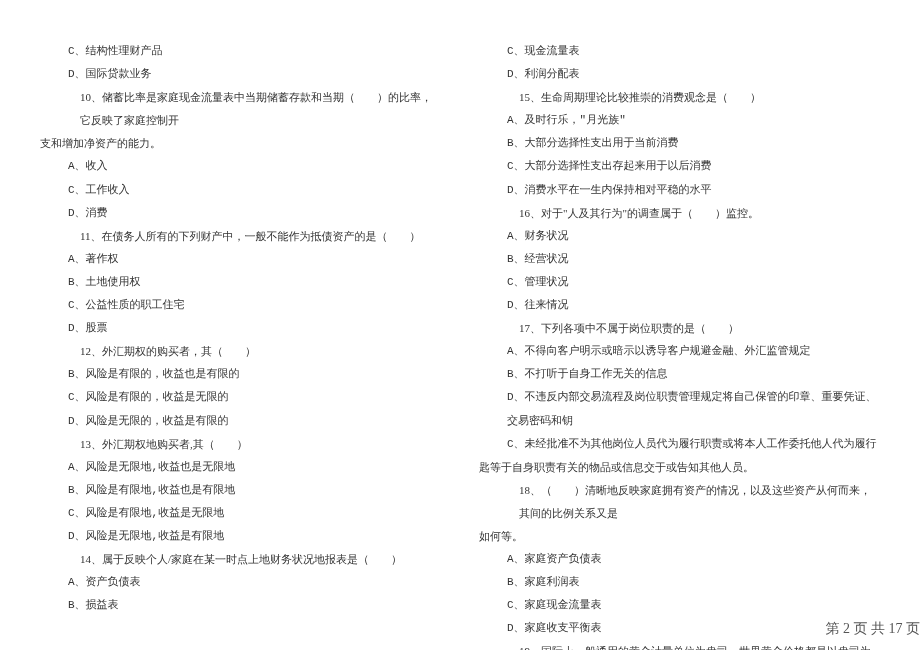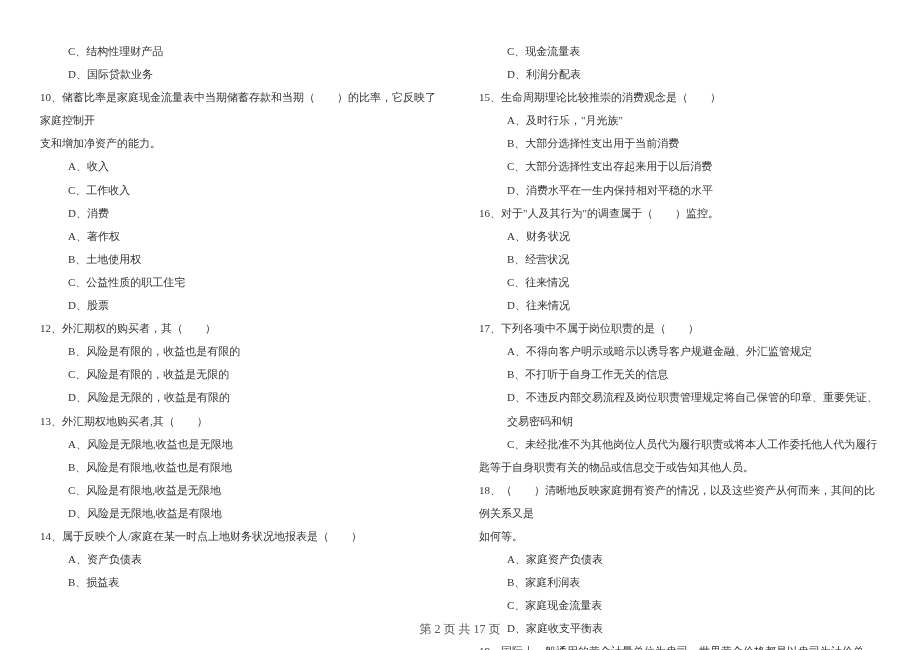--- a/index.html
+++ b/index.html
@@ -21,48 +21,51 @@
       display: flex;
       padding: 40px 40px 30px 40px;
       gap: 38px;
     }
     .column {
       flex: 1;
       line-height: 2.1;
     }
     .indent-1 {
       padding-left: 28px;
+      font-family: Liberation Mono, monospace;
     }
     .q-line {
       padding-left: 0;
+      margin-left: 40px;
     }
     .q-cont {
       padding-left: 0;
     }
     .footer {
       position: absolute;
       bottom: 12px;
       width: 100%;
-      text-align: center;
-      font-size: 12px;
+      text-align: right;
+      font-size: 14px;
       color: #555;
     }
   </style>
 </head>
 <body>
 
 <div class="page">
   <div class="column">
     <div class="indent-1">C、结构性理财产品</div>
     <div class="indent-1">D、国际贷款业务</div>
     <div class="q-line">10、储蓄比率是家庭现金流量表中当期储蓄存款和当期（　　）的比率，它反映了家庭控制开</div>
     <div class="q-cont">支和增加净资产的能力。</div>
     <div class="indent-1">A、收入</div>
     <div class="indent-1">C、工作收入</div>
     <div class="indent-1">D、消费</div>
+    <div class="q-line">11、在债务人所有的下列财产中，一般不能作为抵债资产的是（　　）</div>
     <div class="indent-1">A、著作权</div>
     <div class="indent-1">B、土地使用权</div>
     <div class="indent-1">C、公益性质的职工住宅</div>
     <div class="indent-1">D、股票</div>
     <div class="q-line">12、外汇期权的购买者，其（　　）</div>
     <div class="indent-1">B、风险是有限的，收益也是有限的</div>
     <div class="indent-1">C、风险是有限的，收益是无限的</div>
     <div class="indent-1">D、风险是无限的，收益是有限的</div>
     <div class="q-line">13、外汇期权地购买者,其（　　）</div>
     <div class="indent-1">A、风险是无限地,收益也是无限地</div>
@@ -78,21 +81,21 @@
     <div class="indent-1">C、现金流量表</div>
     <div class="indent-1">D、利润分配表</div>
     <div class="q-line">15、生命周期理论比较推崇的消费观念是（　　）</div>
     <div class="indent-1">A、及时行乐，"月光族"</div>
     <div class="indent-1">B、大部分选择性支出用于当前消费</div>
     <div class="indent-1">C、大部分选择性支出存起来用于以后消费</div>
     <div class="indent-1">D、消费水平在一生内保持相对平稳的水平</div>
     <div class="q-line">16、对于"人及其行为"的调查属于（　　）监控。</div>
     <div class="indent-1">A、财务状况</div>
     <div class="indent-1">B、经营状况</div>
-    <div class="indent-1">C、往来情况</div>
+    <div class="indent-1">C、管理状况</div>
     <div class="indent-1">D、往来情况</div>
     <div class="q-line">17、下列各项中不属于岗位职责的是（　　）</div>
     <div class="indent-1">A、不得向客户明示或暗示以诱导客户规避金融、外汇监管规定</div>
     <div class="indent-1">B、不打听于自身工作无关的信息</div>
     <div class="indent-1">D、不违反内部交易流程及岗位职责管理规定将自己保管的印章、重要凭证、交易密码和钥</div>
     <div class="indent-1">C、未经批准不为其他岗位人员代为履行职责或将本人工作委托他人代为履行</div>
     <div class="q-cont">匙等于自身职责有关的物品或信息交于或告知其他人员。</div>
     <div class="q-line">18、（　　）清晰地反映家庭拥有资产的情况，以及这些资产从何而来，其间的比例关系又是</div>
     <div class="q-cont">如何等。</div>
     <div class="indent-1">A、家庭资产负债表</div>

